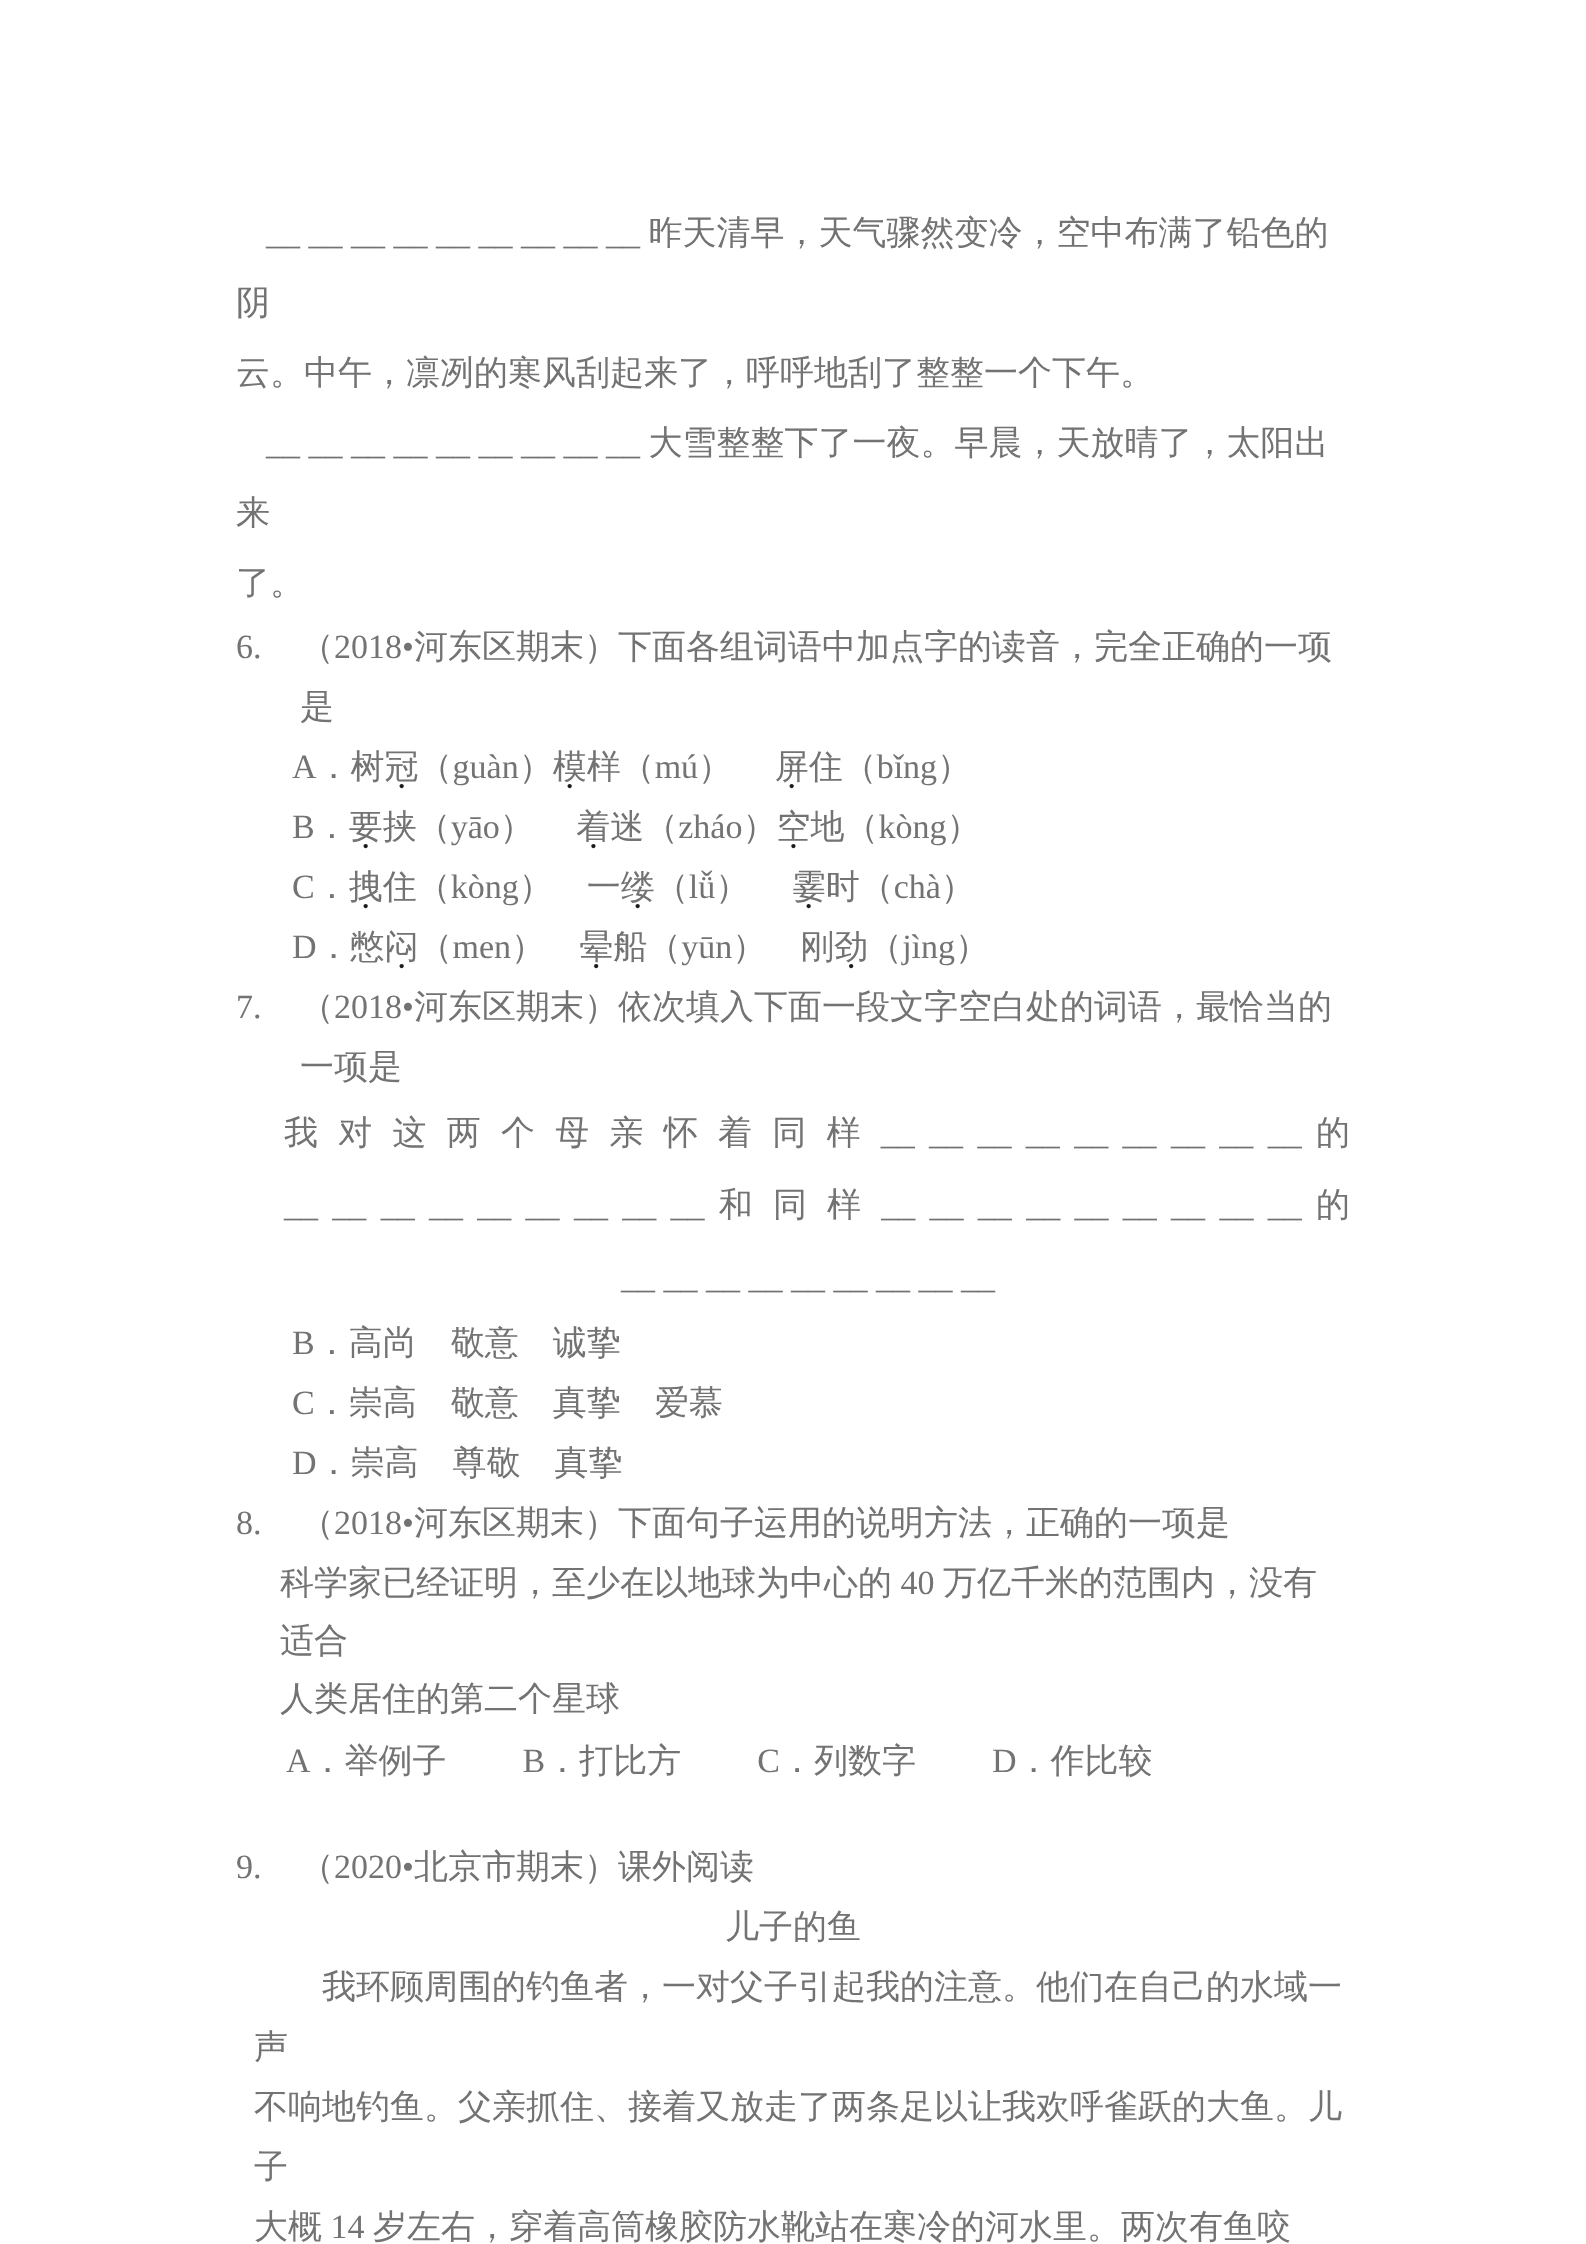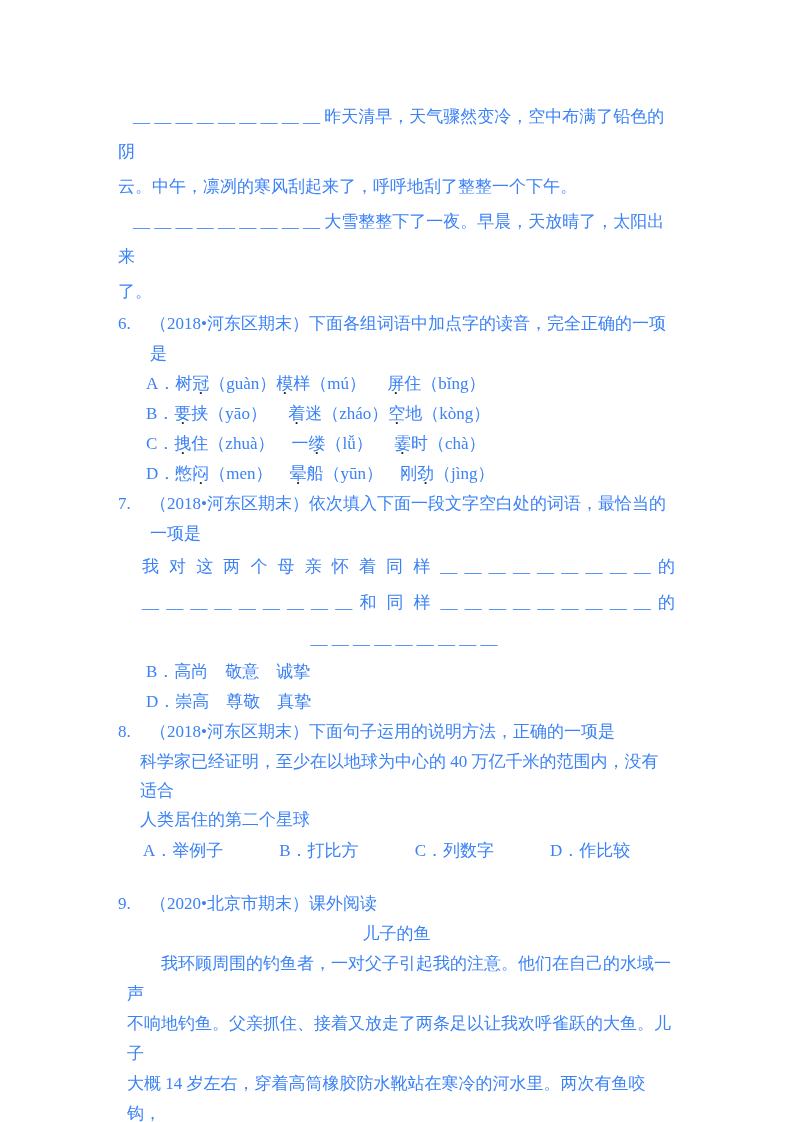--- a/index.html
+++ b/index.html
@@ -4,21 +4,21 @@
 <style>
   html, body { margin: 0; padding: 0; background: #ffffff; }
   .page {
     position: relative;
     width: 793px;
     height: 1122px;
     box-sizing: border-box;
     background: #ffffff;
     padding: 99px 118px 0 118px;
     font-family: "Liberation Serif", "DejaVu Serif", serif;
-    color: #3b82f6;
+    color: #737373;
     font-size: 17px;
     overflow: hidden;
   }
   .para {
     white-space: pre-line;
     line-height: 35px;
     margin: 0;
     text-indent: 15px;
   }
   .q-head { display: flex; line-height: 30px; margin: 0; }
@@ -34,21 +34,21 @@
     transform: translateX(-50%);
     font-size: 9px;
     line-height: 9px;
     color: #1b1b1b;
   }
   .q7-fill { line-height: 36px; margin: 0 0 0 24px; text-align: center; }
   .q7-fill.just { text-align: justify; text-align-last: justify; }
   .q7-fill.last-line { margin-left: 15px; }
   .q7-option { line-height: 30px; margin-left: 28px; }
   .q8-body { white-space: pre-line; line-height: 29px; margin: 0 0 0 22px; }
-  .q8-options { display: flex; gap: 56px; margin-left: 25px; line-height: 33px; }
+  .q8-options { display: flex; gap: 38px; margin-left: 25px; line-height: 33px; }
   .score-row { display: flex; align-items: center; margin-top: 8px; }
   .score-table { border-collapse: collapse; margin-left: 4px; }
   .score-table td {
     border: 2px solid #111111;
     text-align: center;
     padding: 0;
     font-size: 16px;
   }
   .score-table tr.hdr td { width: 60px; height: 21px; }
   .score-table tr.blank td { height: 37px; }
@@ -74,37 +74,40 @@
       <span class="q-num">6.</span>
       <span class="q-text">（2018•河东区期末）下面各组词语中加点字的读音，完全正确的一项是</span>
     </div>
     <div class="q6-option">
       <span>A．</span><span><span>树</span><span class="dot-under">冠</span><span>（guàn）</span><span class="dot-under">模</span><span>样（mú）　 </span><span class="dot-under">屏</span><span>住（bǐng）</span></span>
     </div>
     <div class="q6-option">
       <span>B．</span><span><span class="dot-under">要</span><span>挟（yāo）　 </span><span class="dot-under">着</span><span>迷（zháo）</span><span class="dot-under">空</span><span>地（kòng）</span></span>
     </div>
     <div class="q6-option">
-      <span>C．</span><span><span class="dot-under">拽</span><span>住（zhuà）　</span><span>一</span><span class="dot-under">缕</span><span>（lǚ）　 </span><span class="dot-under">霎</span><span>时（chà）</span></span>
+      <span>C．</span><span><span class="dot-under">拽</span><span>住（kòng）　</span><span>一</span><span class="dot-under">缕</span><span>（lǚ）　 </span><span class="dot-under">霎</span><span>时（chà）</span></span>
     </div>
     <div class="q6-option">
       <span>D．</span><span><span>憋</span><span class="dot-under">闷</span><span>（men）　</span><span class="dot-under">晕</span><span>船（yūn）　</span><span>刚</span><span class="dot-under">劲</span><span>（jìng）</span></span>
     </div>
   </div>
 
   <div>
     <div class="q-head">
       <span class="q-num">7.</span>
       <span class="q-text">（2018•河东区期末）依次填入下面一段文字空白处的词语，最恰当的一项是</span>
     </div>
     <p class="q7-fill just">我 对 这 两 个 母 亲 怀 着 同 样 __ __ __ __ __ __ __ __ __ 的</p>
     <p class="q7-fill just">__ __ __ __ __ __ __ __ __ 和 同 样 __ __ __ __ __ __ __ __ __ 的</p>
     <p class="q7-fill last-line">__ __ __ __ __ __ __ __ __</p>
     <div class="q7-option">
       <span>B．</span><span>高尚　敬意　诚挚</span>
+    </div>
+    <div class="q7-option">
+      <span>C．</span><span>崇高　敬意　真挚　爱慕</span>
     </div>
     <div class="q7-option">
       <span>D．</span><span>崇高　尊敬　真挚</span>
     </div>
   </div>
 
   <div>
     <div class="q-head">
       <span class="q-num">8.</span>
       <span class="q-text">（2018•河东区期末）下面句子运用的说明方法，正确的一项是</span>

